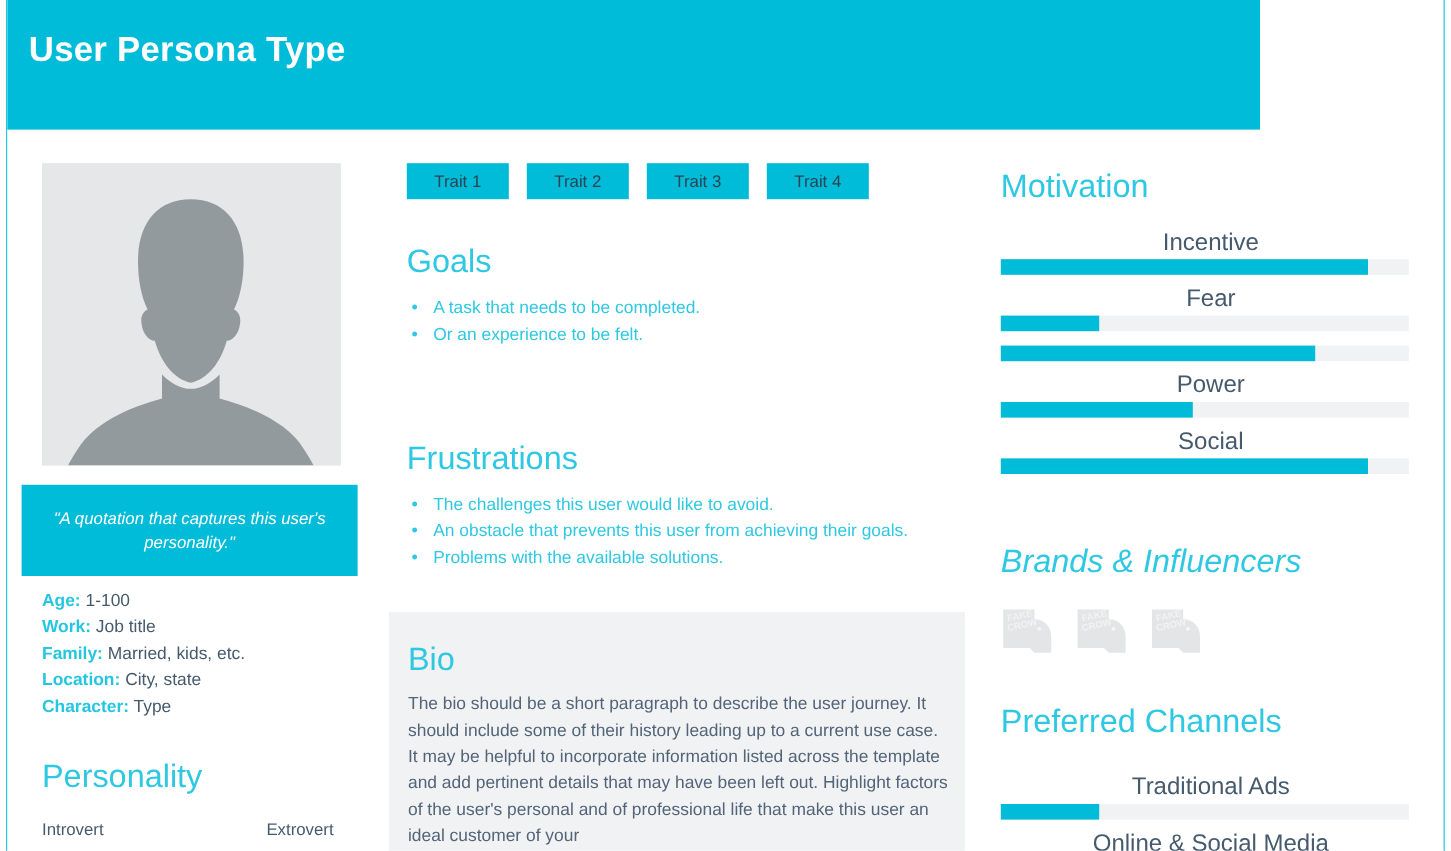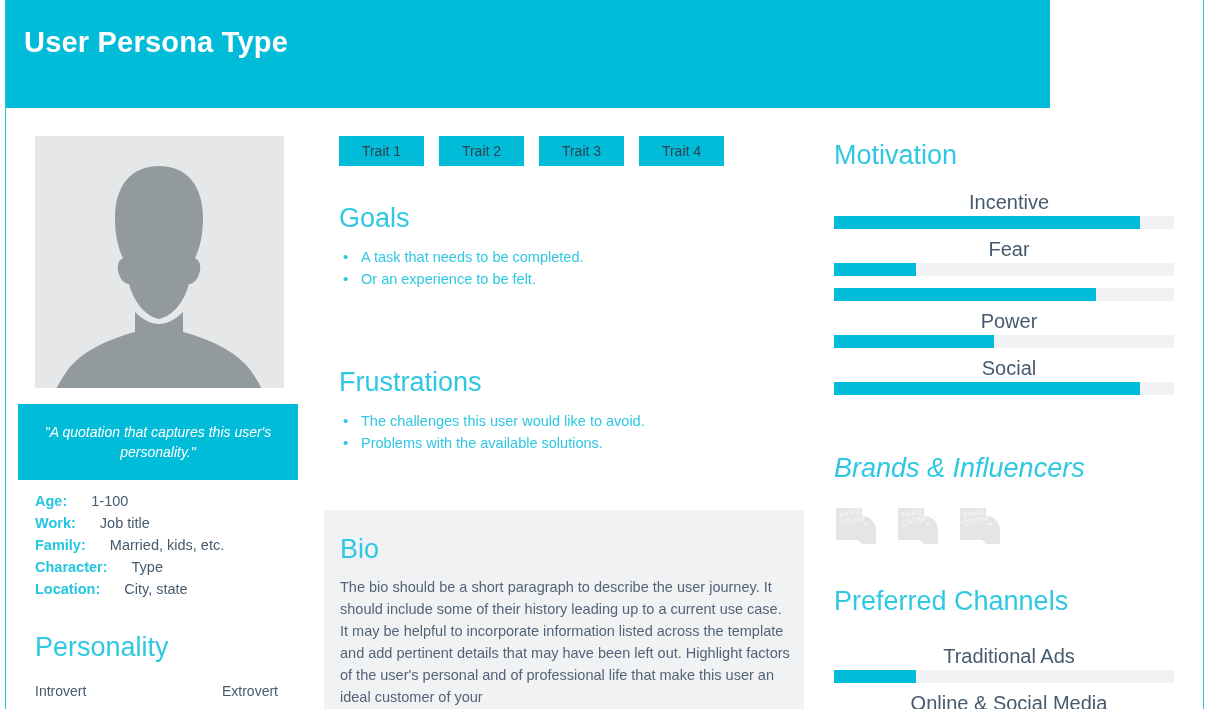--- a/index.html
+++ b/index.html
@@ -74,21 +74,21 @@
     padding: 0 16px;
   }
 
   #facts {
     position: absolute;
     left: 29px; top: 382px;
     width: 280px;
   }
   .fact { font-size: 14.5px; line-height: 22px; color: #465a6e; white-space: nowrap; }
   .fact .k { color: #25c6e0; font-weight: bold; }
-  .fact .v { color: #465a6e; margin-left: 20px; }
+  .fact .v { color: #465a6e; }
 
   #personality-head {
     position: absolute;
     left: 29px; top: 524px;
     font-size: 27px;
     color: #2ec8e2;
     font-weight: normal;
   }
 
   #slider-wrap { position: absolute; left: 29px; top: 575px; width: 243px; }
@@ -254,26 +254,26 @@
       </div>
       <div class="fact">
         <span class="k">Work:</span>
         <span class="v">Job title</span>
       </div>
       <div class="fact">
         <span class="k">Family:</span>
         <span class="v">Married, kids, etc.</span>
       </div>
       <div class="fact">
+        <span class="k">Location:</span>
+        <span class="v">City, state</span>
+      </div>
+      <div class="fact">
         <span class="k">Character:</span>
         <span class="v">Type</span>
-      </div>
-      <div class="fact">
-        <span class="k">Location:</span>
-        <span class="v">City, state</span>
       </div>
     </div>
 
     <div id="personality-head">Personality</div>
 
     <div id="slider-wrap">
       <div class="slider-labels">
         <span>Introvert</span>
         <span>Extrovert</span>
       </div>
@@ -294,20 +294,21 @@
 
     <div class="mid-head" id="goals-head">Goals</div>
     <div class="bullets" id="goals-list">
       <div class="bullet">A task that needs to be completed.</div>
       <div class="bullet">Or an experience to be felt.</div>
     </div>
 
     <div class="mid-head" id="frustrations-head">Frustrations</div>
     <div class="bullets" id="frustrations-list">
       <div class="bullet">The challenges this user would like to avoid.</div>
+      <div class="bullet">An obstacle that prevents this user from achieving their goals.</div>
       <div class="bullet">Problems with the available solutions.</div>
     </div>
 
     <div id="bio-card">
       <div id="bio-head">Bio</div>
       <div id="bio-body">The bio should be a short paragraph to describe the user journey. It should include some of their history leading up to a current use case. It may be helpful to incorporate information listed across the template and add pertinent details that may have been left out. Highlight factors of the user's personal and of professional life that make this user an ideal customer of your</div>
     </div>
   </div>
 
   <div class="col" id="col-right">

